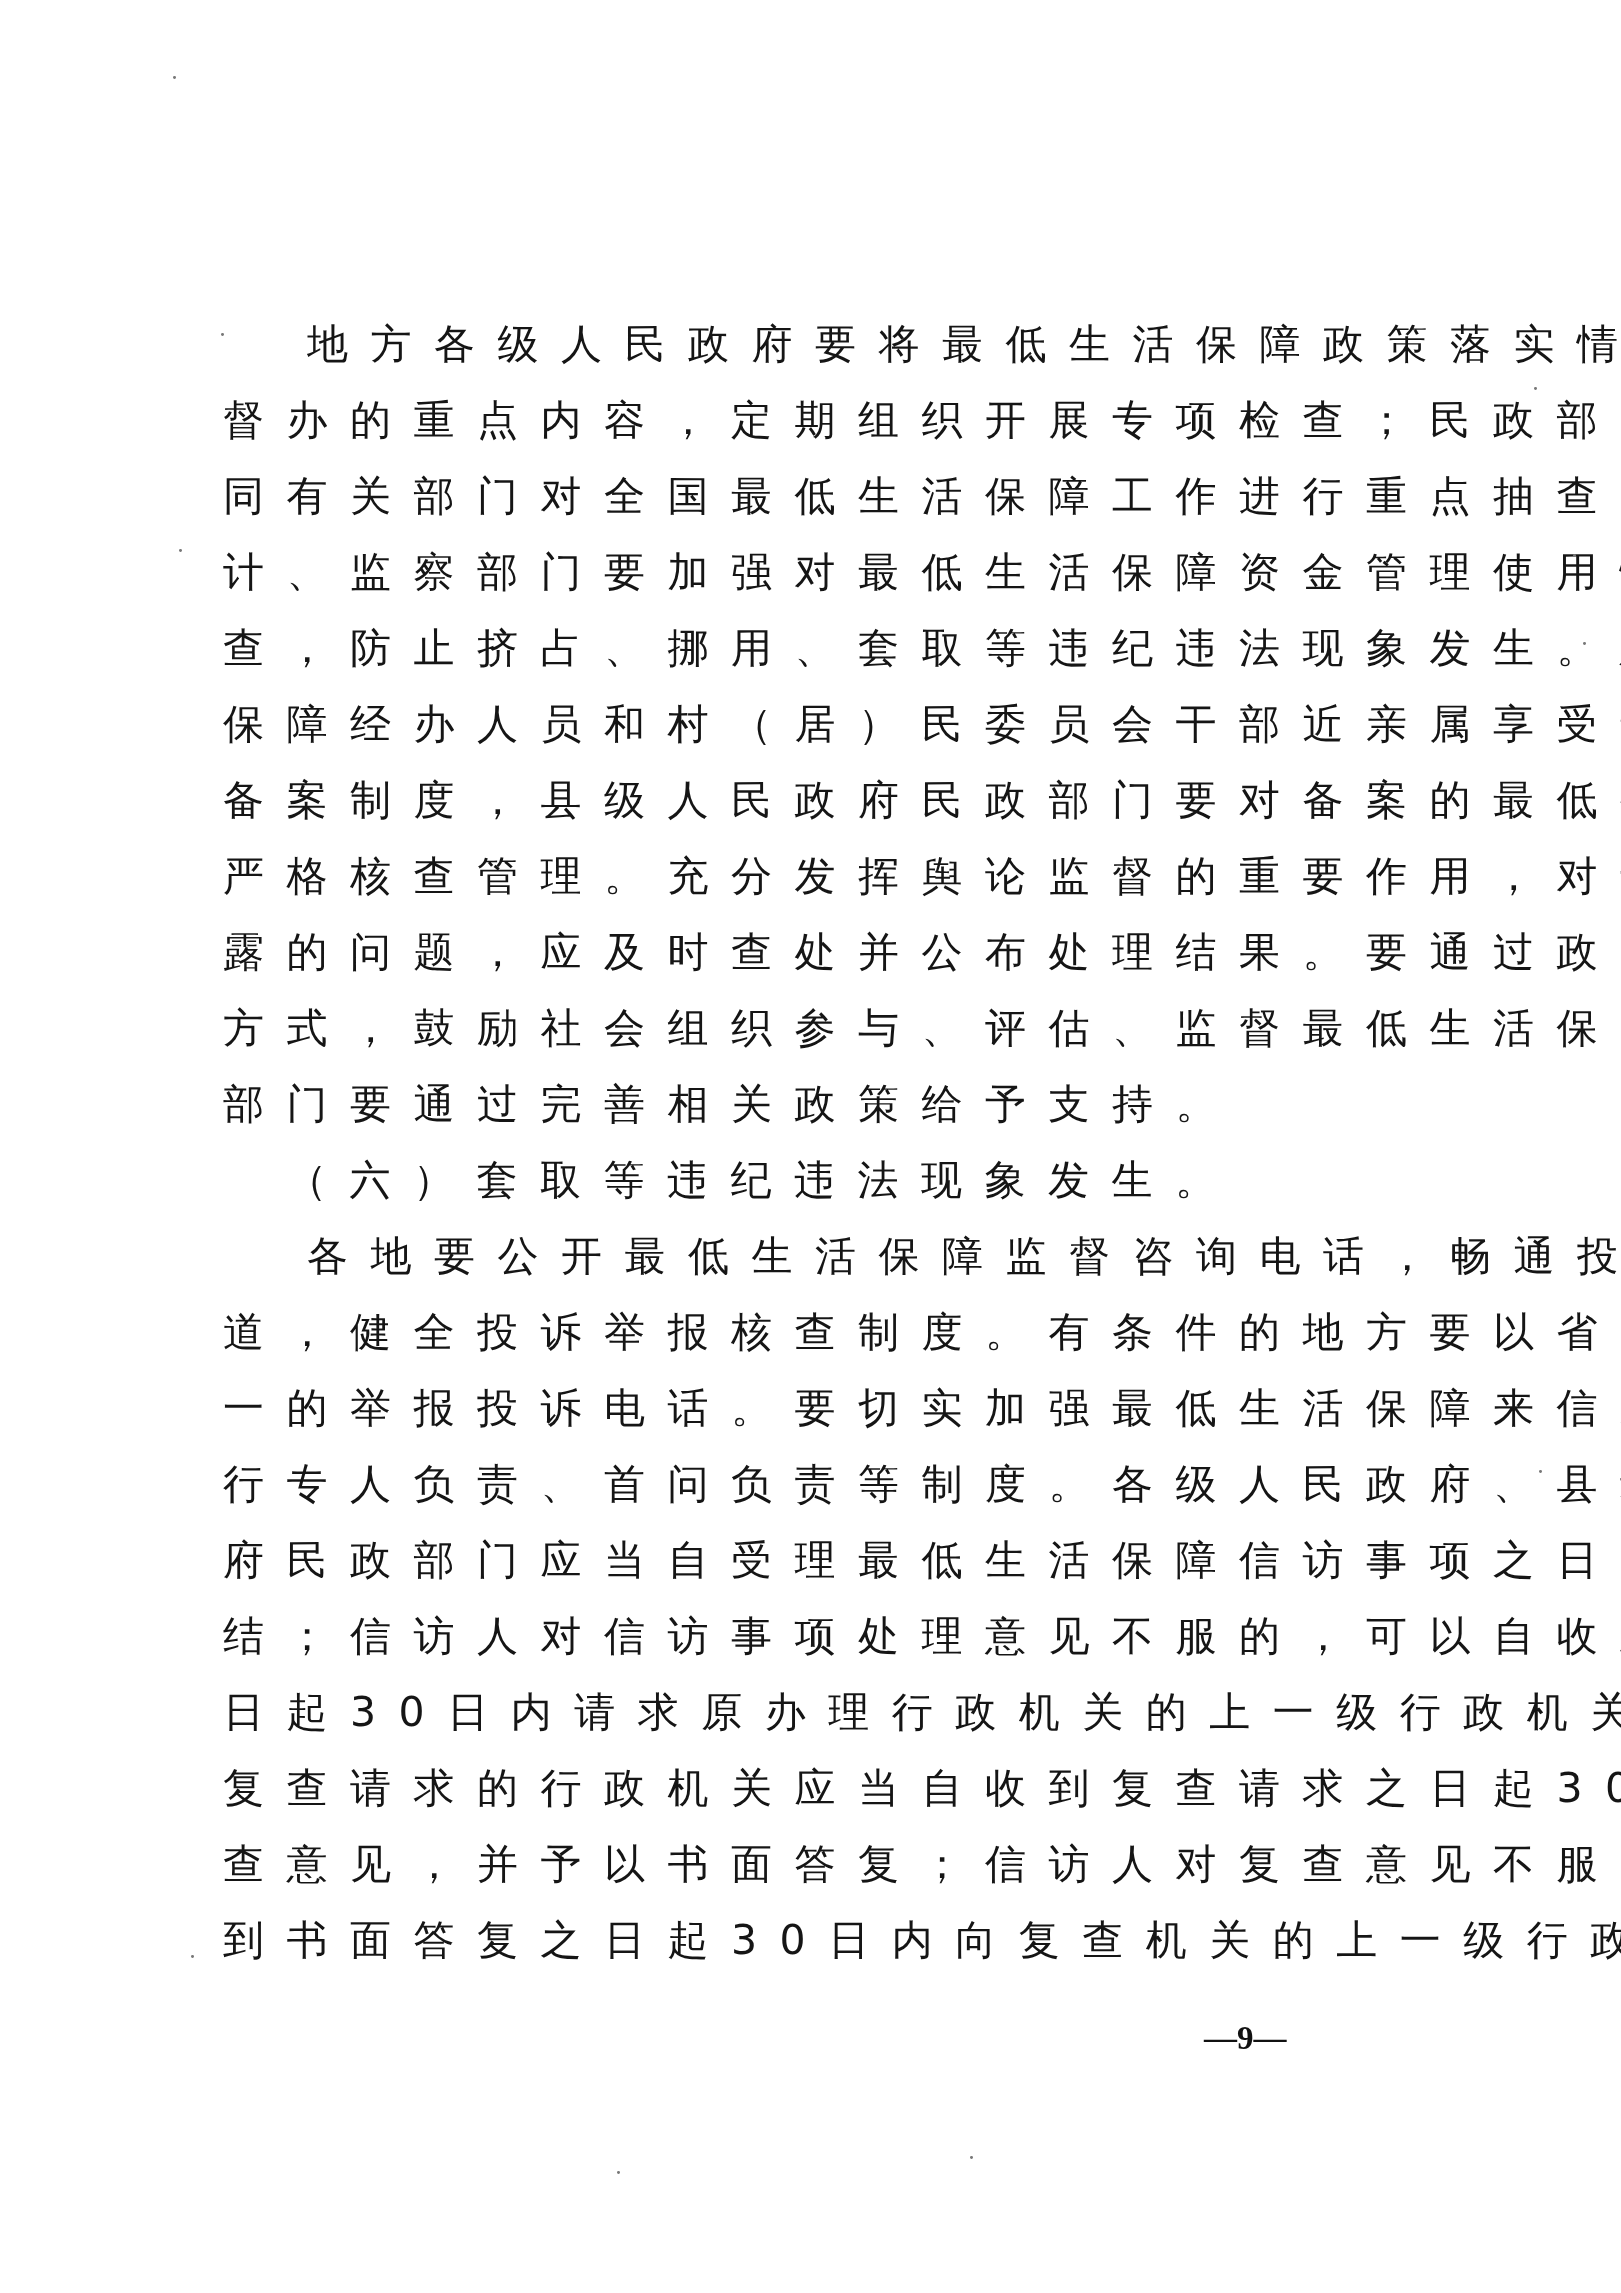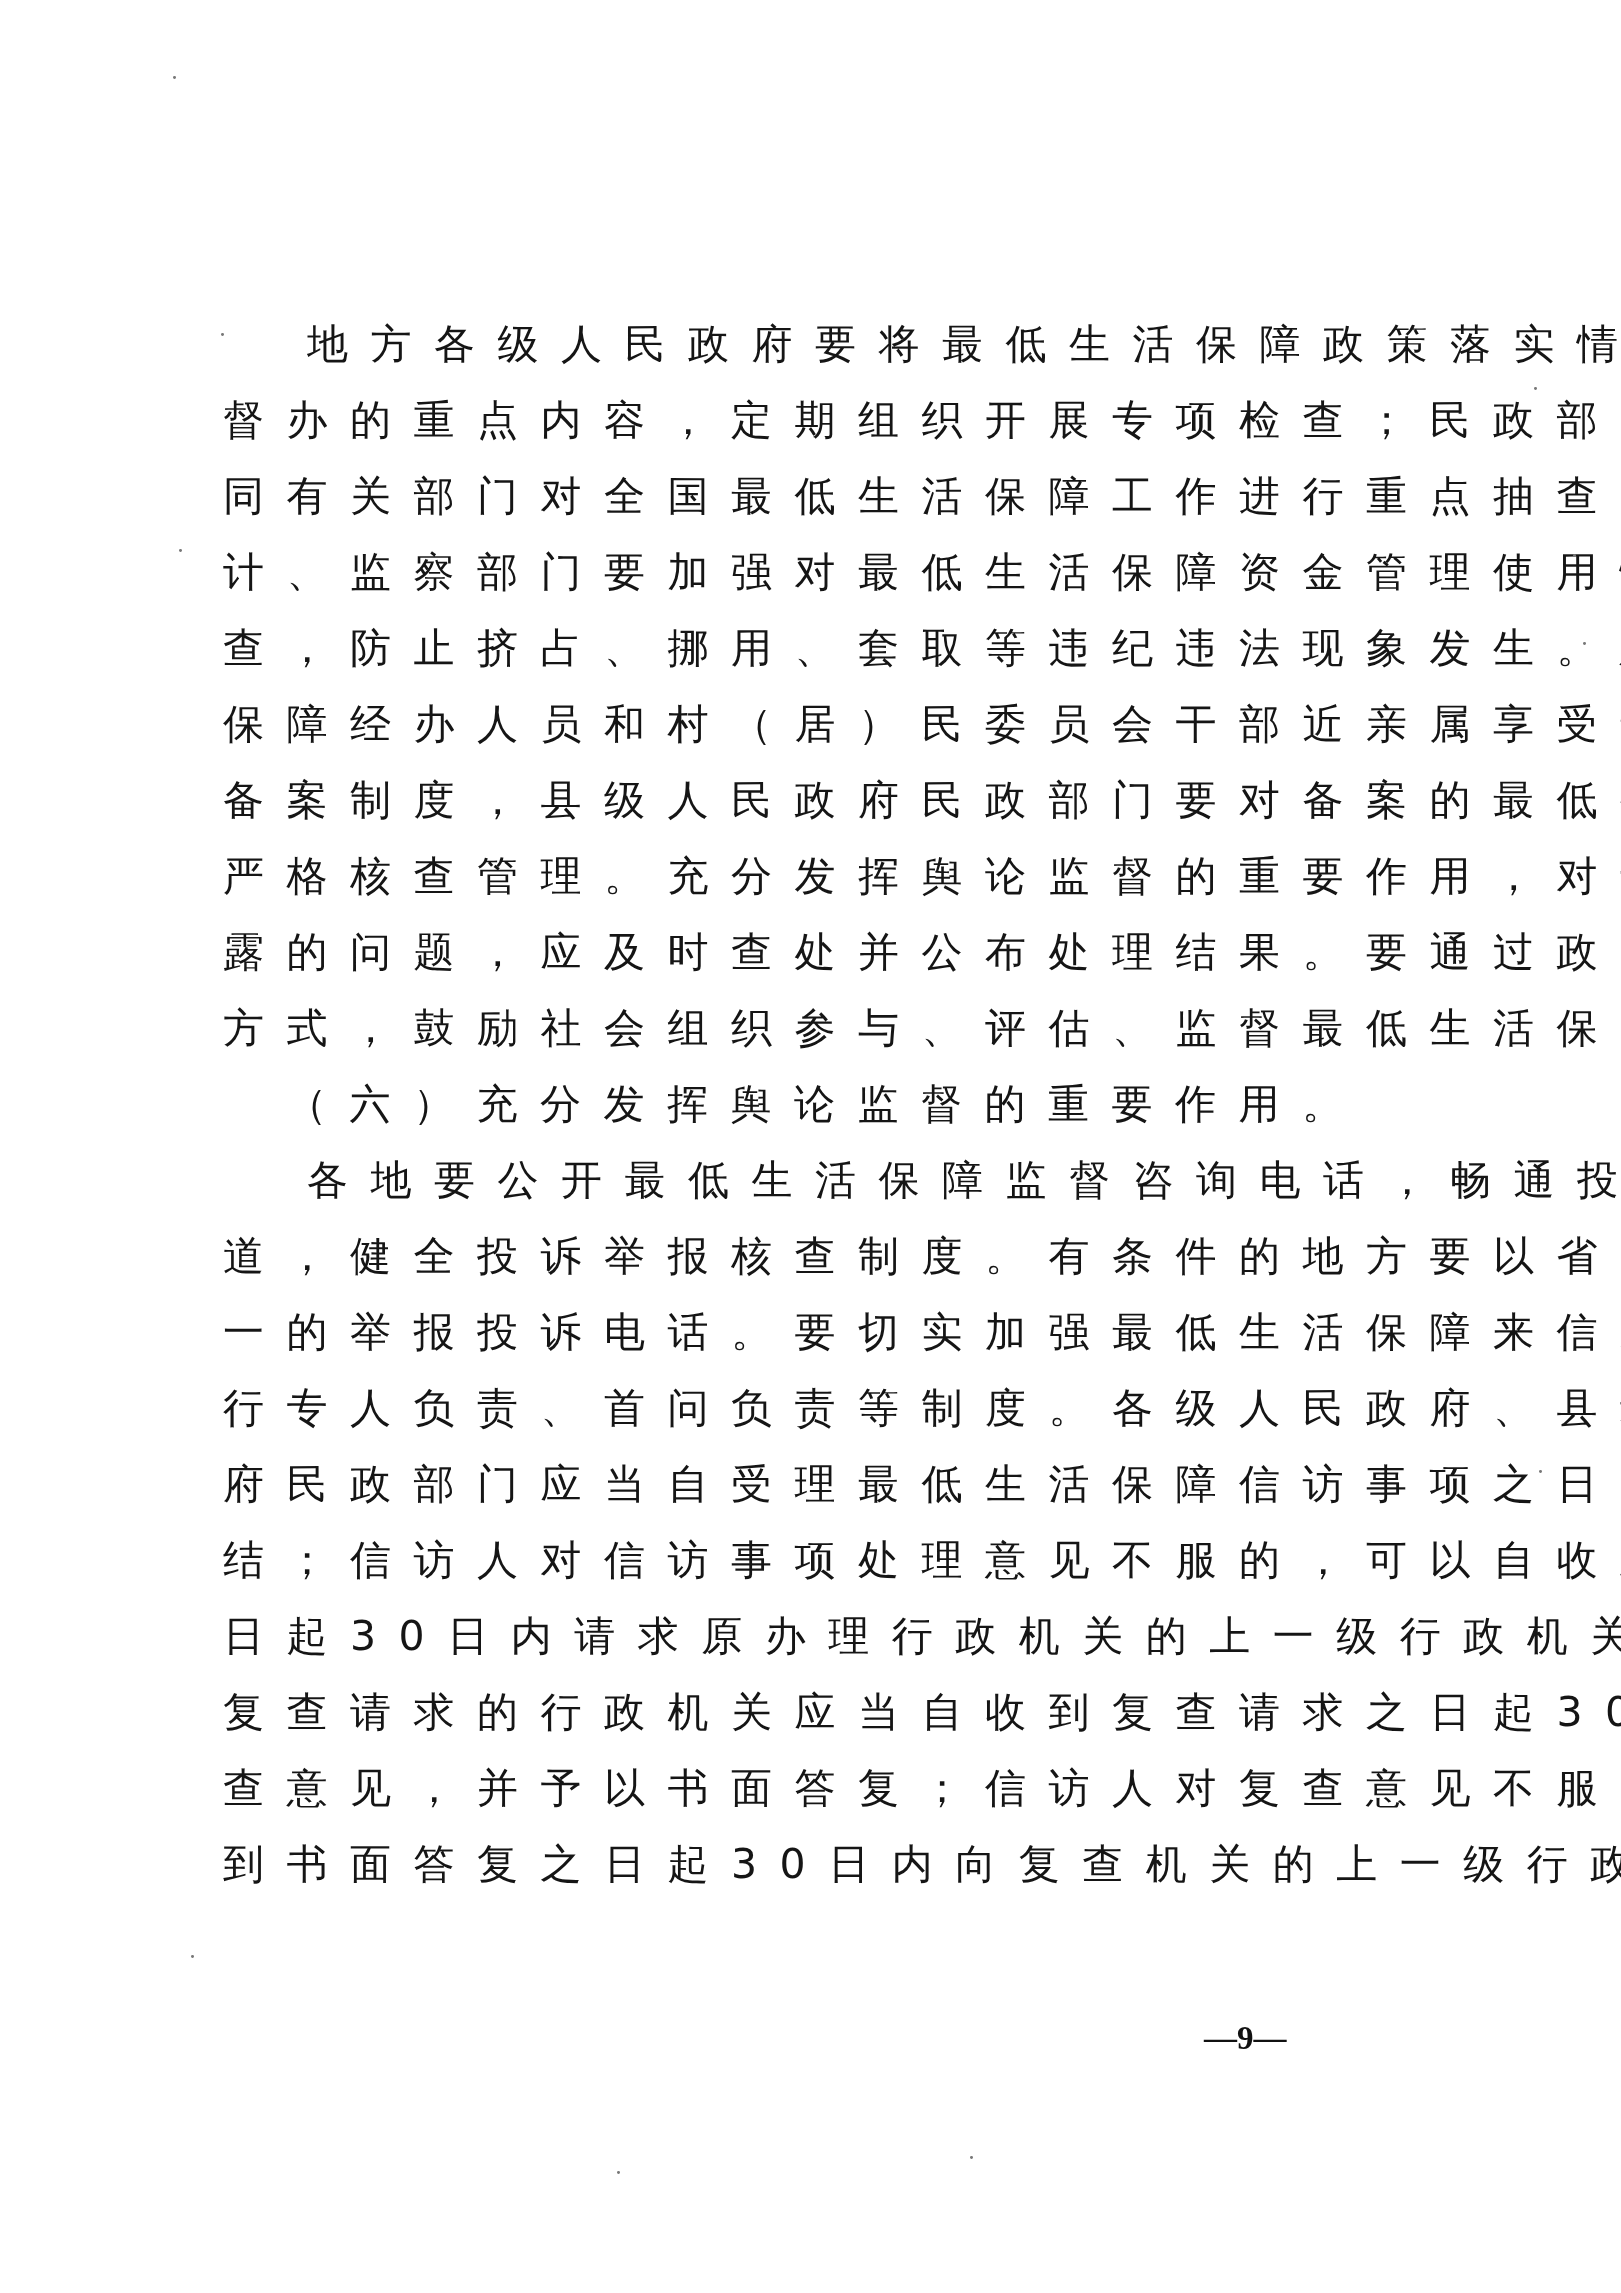--- a/index.html
+++ b/index.html
@@ -75,24 +75,25 @@
       <span class="line indent">地方各级人民政府要将最低生活保障政策落实情况作为督查</span>
       <span class="line">督办的重点内容，定期组织开展专项检查；民政部、财政部要会</span>
       <span class="line">同有关部门对全国最低生活保障工作进行重点抽查。财政、审</span>
       <span class="line">计、监察部门要加强对最低生活保障资金管理使用情况的监督检</span>
       <span class="line">查，防止挤占、挪用、套取等违纪违法现象发生。建立最低生活</span>
       <span class="line">保障经办人员和村（居）民委员会干部近亲属享受最低生活保障</span>
       <span class="line">备案制度，县级人民政府民政部门要对备案的最低生活保障对象</span>
       <span class="line">严格核查管理。充分发挥舆论监督的重要作用，对于媒体发现揭</span>
       <span class="line">露的问题，应及时查处并公布处理结果。要通过政府购买服务等</span>
       <span class="line">方式，鼓励社会组织参与、评估、监督最低生活保障工作，财政</span>
+      <span class="line">部门要通过完善相关政策给予支持。</span>
     </div>
 
     <div>
-      <span class="line heading">（六）充分发挥舆论监督的重要作用。</span>
+      <span class="line heading">（六）套取等违纪违法现象发生。</span>
     </div>
 
     <div>
       <span class="line indent">各地要公开最低生活保障监督咨询电话，畅通投诉举报渠</span>
       <span class="line">道，健全投诉举报核查制度。有条件的地方要以省为单位设置统</span>
       <span class="line">一的举报投诉电话。要切实加强最低生活保障来信来访工作，推</span>
       <span class="line">行专人负责、首问负责等制度。各级人民政府、县级以上人民政</span>
       <span class="line">府民政部门应当自受理最低生活保障信访事项之日起60日内办</span>
       <span class="line">结；信访人对信访事项处理意见不服的，可以自收到书面答复之</span>
       <span class="line">日起30日内请求原办理行政机关的上一级行政机关复查，收到</span>

